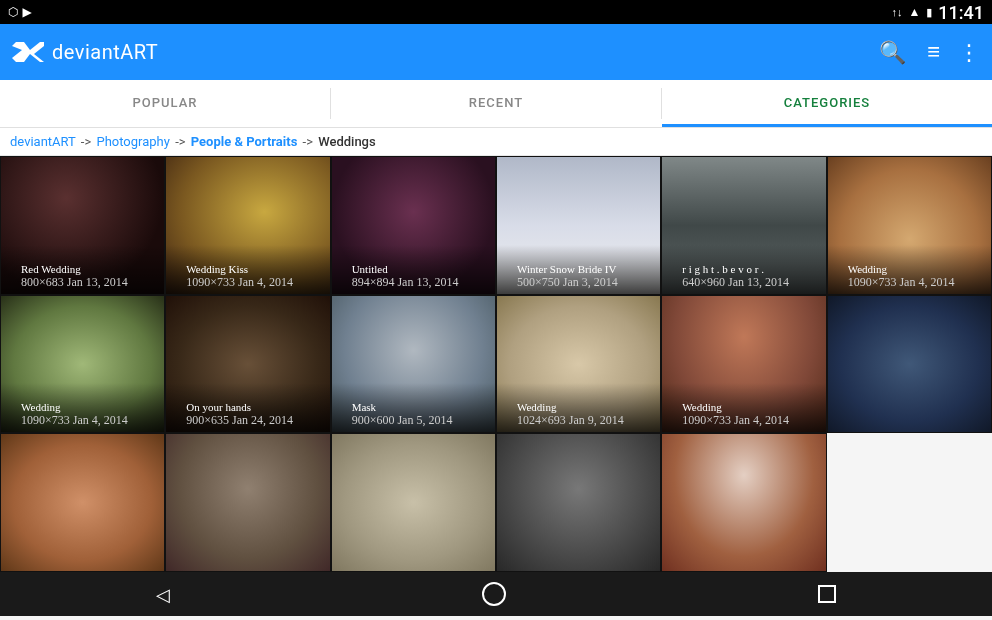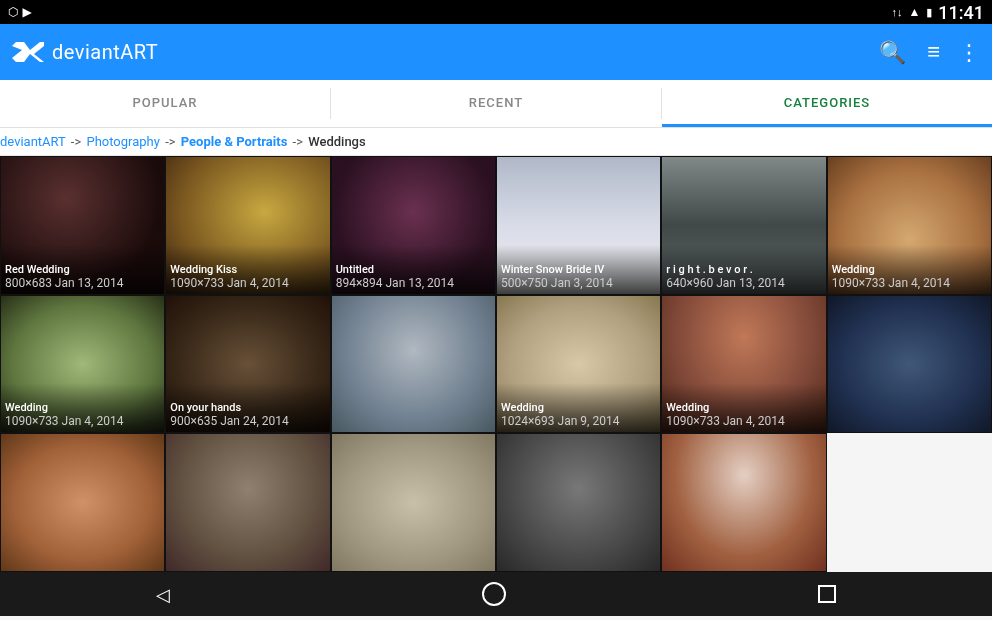--- a/index.html
+++ b/index.html
@@ -60,21 +60,21 @@
       border-bottom: 3px solid #1e90ff;
     }
     .tab-divider {
       width: 1px;
       background: #e0e0e0;
       margin: 8px 0;
     }
 
     
     #breadcrumb {
-      padding: 6px 0;
+      padding: 6px 10px;
       font-size: 13px;
       background: #fff;
       border-bottom: 1px solid #e8e8e8;
     }
     .breadcrumb-link { color: #1e90ff; text-decoration: none; }
     .breadcrumb-sep { color: #555; margin: 0 2px; }
     .breadcrumb-current { color: #333; font-weight: 500; }
 
     
     #gallery {
@@ -91,21 +91,22 @@
       overflow: hidden;
       cursor: pointer;
       border: 1px solid #111;
     }
     .gallery-overlay {
       position: absolute;
       bottom: 0;
       left: 0;
       right: 0;
       background: linear-gradient(transparent, rgba(0,0,0,0.75));
-      padding: 18px 4px 4px;
+      padding: 18px 20px 4px;
+      font-family: Liberation Serif, serif;
     }
     .gallery-title {
       color: #fff;
       font-size: 11px;
       font-weight: 500;
       display: block;
       white-space: nowrap;
       overflow: hidden;
       text-overflow: ellipsis;
     }
@@ -266,20 +267,24 @@
   </div>
   <div class="gallery-item">
     <div class="gallery-bg photo-9"></div>
     <div class="gallery-overlay">
       <span class="gallery-title">On your hands</span>
       <span class="gallery-meta">900×635  Jan 24, 2014</span>
     </div>
   </div>
   <div class="gallery-item">
     <div class="gallery-bg photo-10"></div>
+    <div class="gallery-overlay">
+      <span class="gallery-title">Mask</span>
+      <span class="gallery-meta">900×600  Jan 5, 2014</span>
+    </div>
   </div>
   <div class="gallery-item">
     <div class="gallery-bg photo-11"></div>
     <div class="gallery-overlay">
       <span class="gallery-title">Wedding</span>
       <span class="gallery-meta">1024×693  Jan 9, 2014</span>
     </div>
   </div>
   <div class="gallery-item">
     <div class="gallery-bg photo-12"></div>

